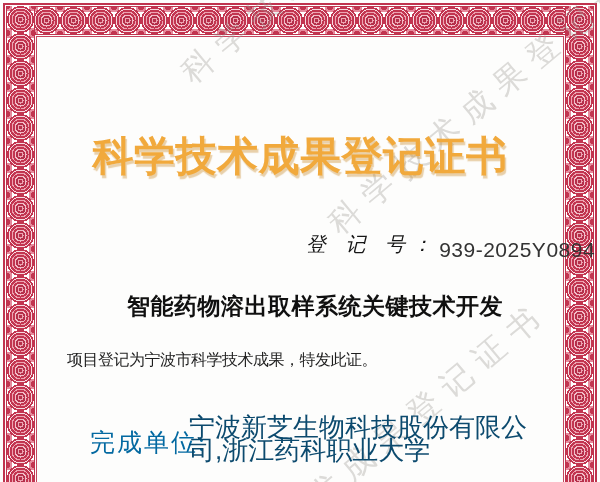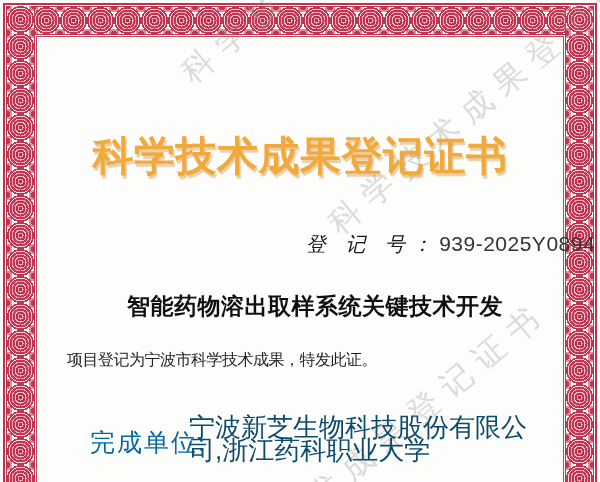--- a/index.html
+++ b/index.html
@@ -53,21 +53,21 @@
     color:#f1a93c;
     text-shadow:1.5px 2.5px 1px rgba(197,132,32,0.38);
   }
   .reg-row{
     position:absolute;top:231px;left:306px;white-space:nowrap;
   }
   .reg-label{
     font-size:20px;color:#161616;letter-spacing:7px;font-weight:500;font-style:italic;
   }
   .reg-number{
-    font-size:21px;color:#333;position:relative;top:0;letter-spacing:0.5px;
+    font-size:21px;color:#333;position:relative;top:6px;letter-spacing:0.5px;
   }
   .project-name{
     position:absolute;top:291px;left:15px;right:-15px;
     text-align:center;
     font-size:23px;font-weight:bold;color:#101010;letter-spacing:0.5px;
   }
   .statement{
     position:absolute;top:350px;left:67px;
     font-family:"Liberation Serif","DejaVu Serif",serif;
     font-size:16px;color:#1e1e1e;letter-spacing:-0.5px;white-space:nowrap;

